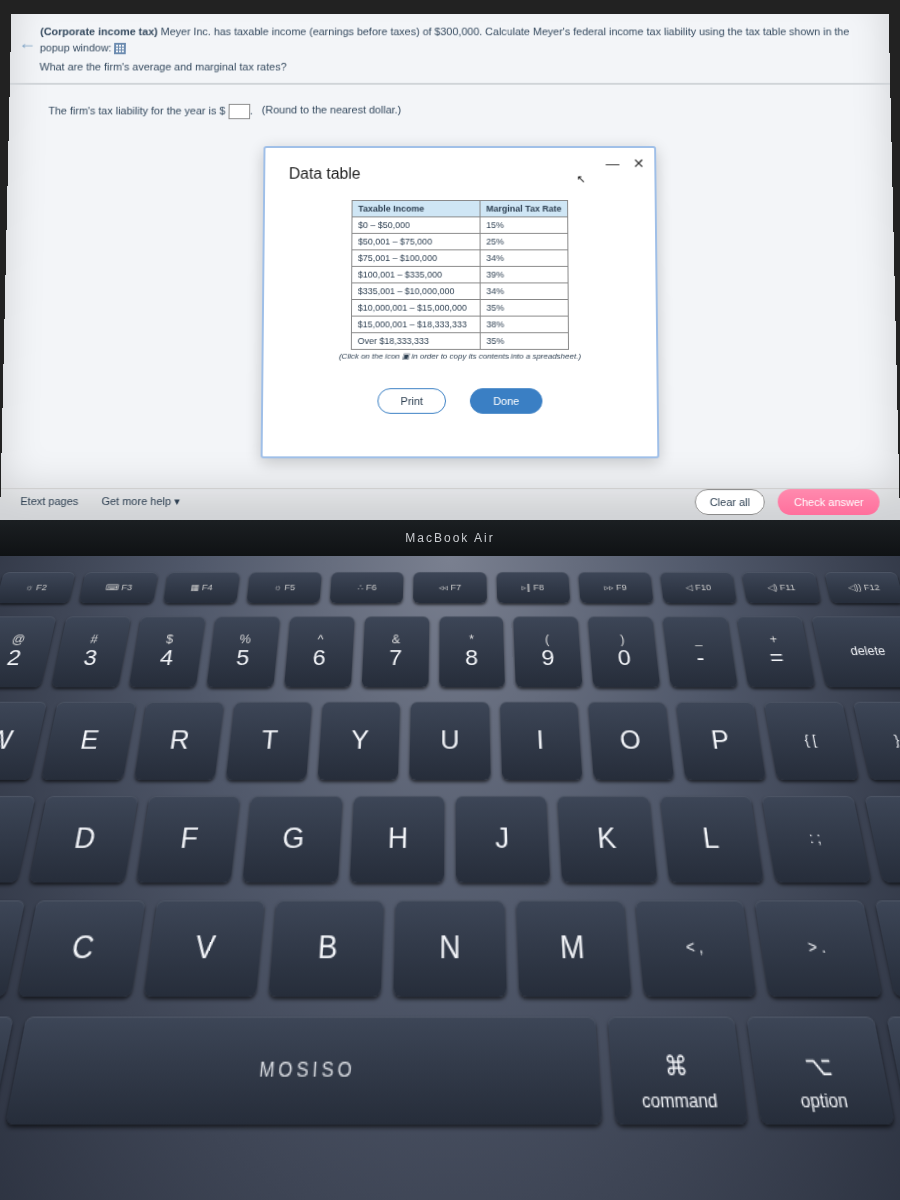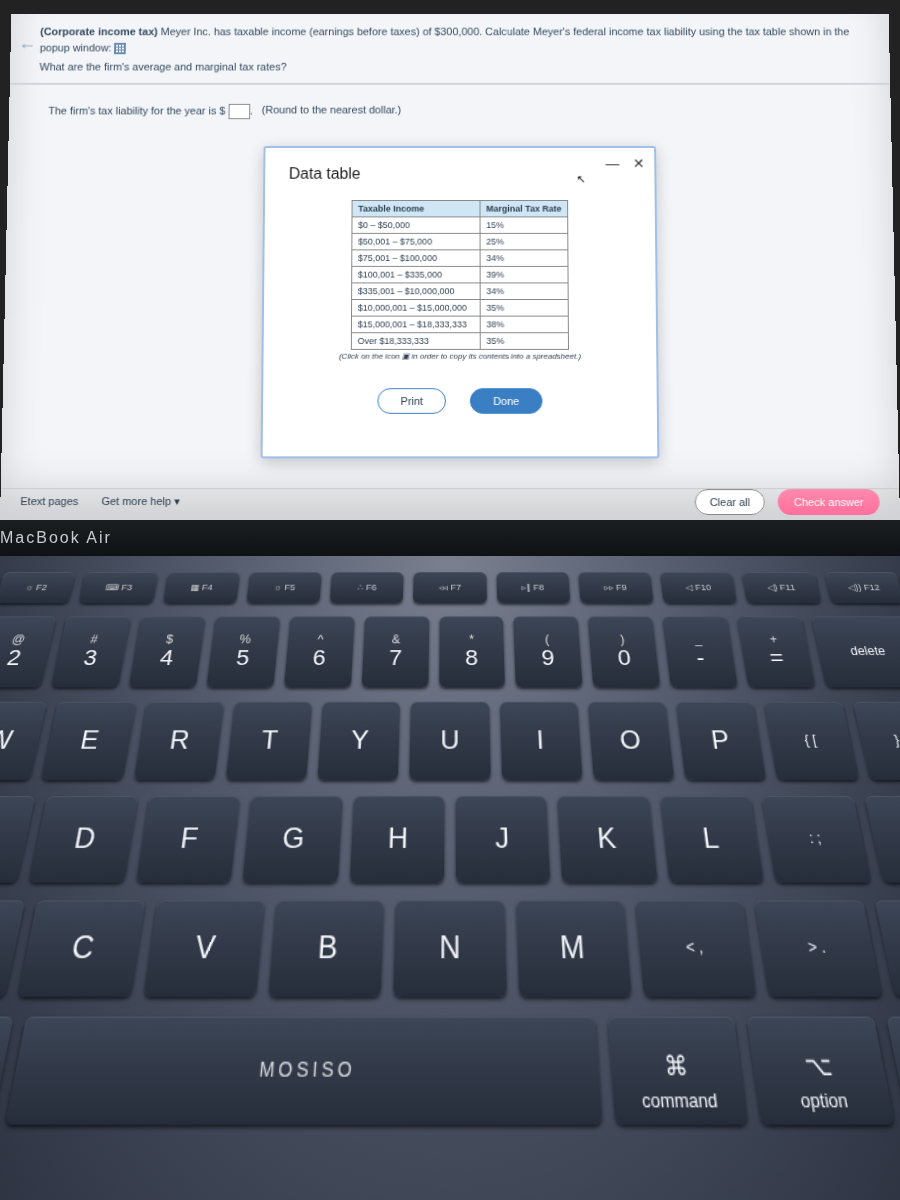--- a/index.html
+++ b/index.html
@@ -91,21 +91,21 @@
   }
   .screen-footer .left a{ margin-right:20px; color:#2c3e50; }
   .btn-clear { padding:6px 14px; border:1px solid #888; border-radius:16px; background:#fff; margin-right:10px; color:#2c3e50;}
   .btn-check { padding:7px 16px; border:none; border-radius:16px;
     background:linear-gradient(#ff8aae,#ff6f9c); color:#fff;}
 
   
   .hinge {
     position:absolute; top:520px; left:0; right:0; height:52px;
     background:linear-gradient(#1b1f22,#0a0c0e);
-    color:#c9ccd0; text-align:left; font-size:16px;
+    color:#c9ccd0; text-align:center; font-size:12px;
     line-height:36px; letter-spacing:2px;
   }
 
   
   .keyboard {
     position:absolute; top:556px; left:0; right:0; bottom:0;
     background: radial-gradient(ellipse at 50% 0%, #7a8090 0%, #50586a 40%, #2c3240 80%, #12151c 100%);
     transform-origin: 50% 0%;
     transform: perspective(900px) rotateX(28deg);
     padding: 18px 8px 40px 8px;

